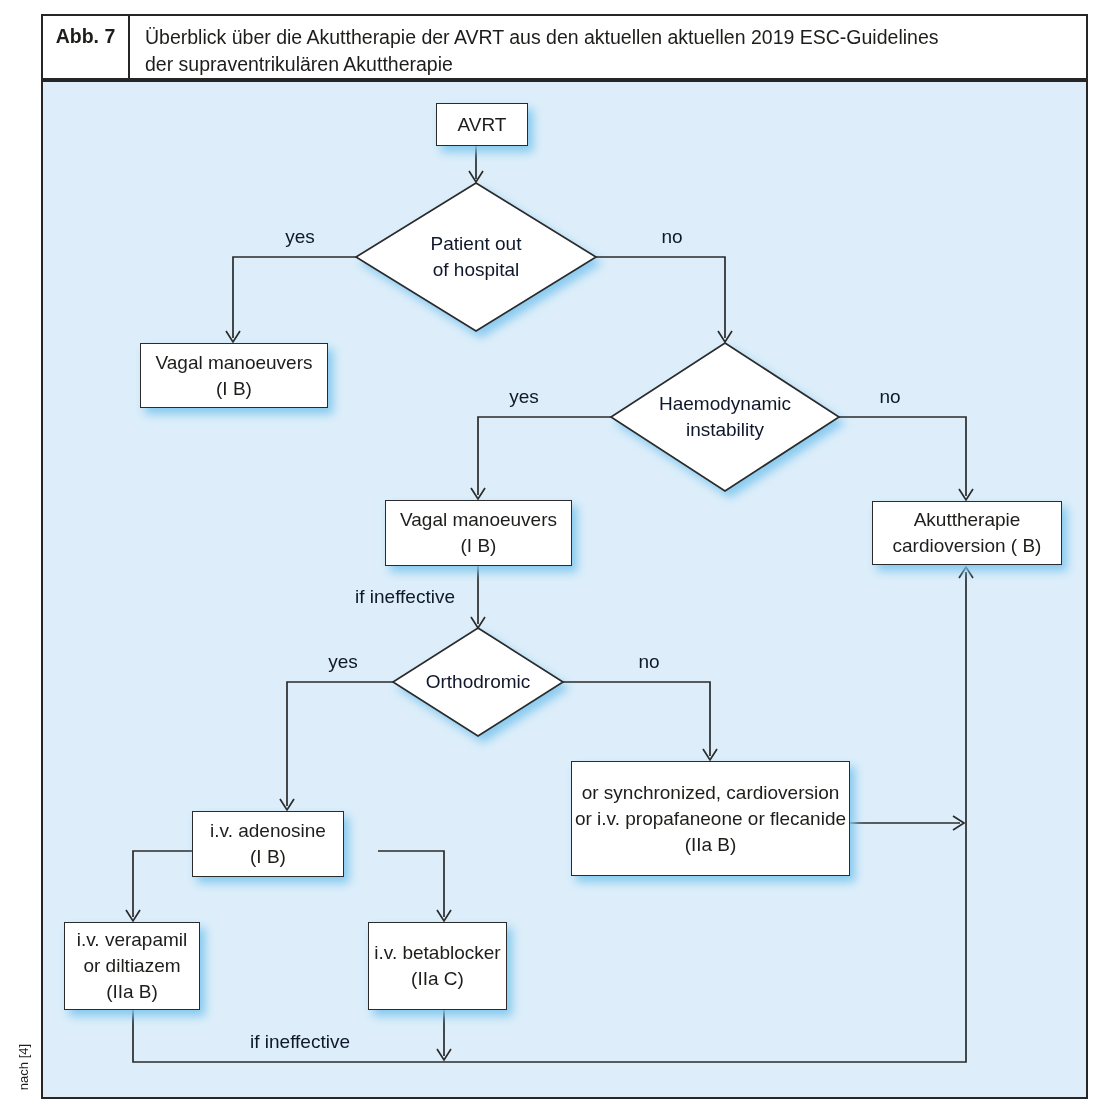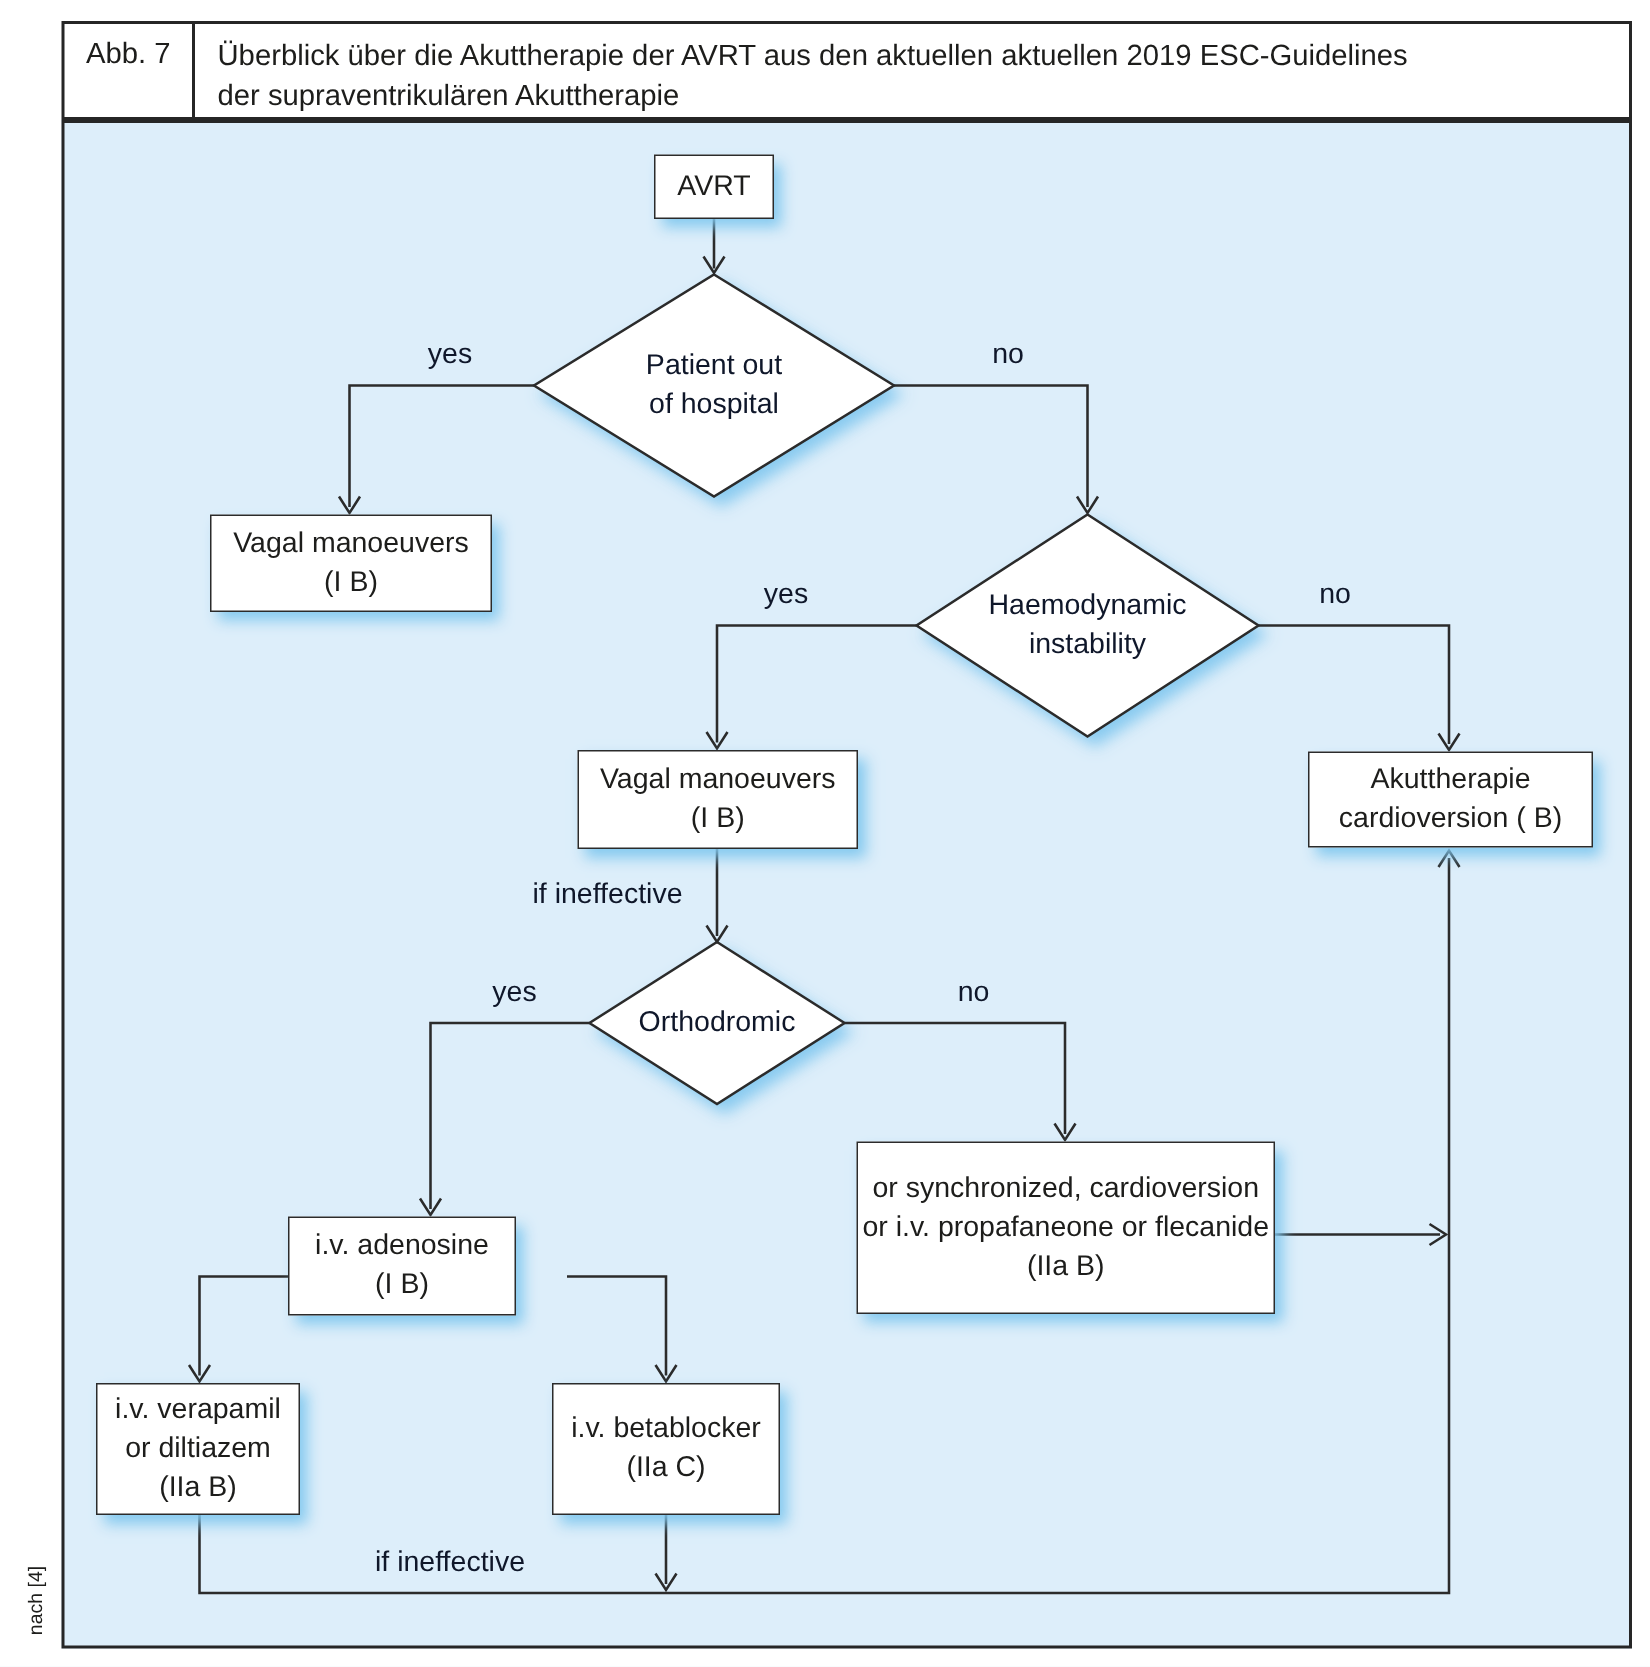--- a/index.html
+++ b/index.html
@@ -8,21 +8,21 @@
     font-family:"Liberation Sans", sans-serif;
     color:#1d1d1b; background:#ffffff; overflow:hidden;
   }
   
   #fig-header {
     position:absolute; left:41px; top:14px; width:1047px; height:66px;
     border:2px solid #262626; box-sizing:border-box; display:flex; background:#fff;
   }
   #fig-label-cell {
     width:87px; flex:0 0 87px; border-right:2px solid #262626; box-sizing:border-box;
-    font-weight:normal; font-size:19.5px; padding-top:9px; text-align:center;
+    font-weight:bold; font-size:19.5px; padding-top:9px; text-align:center;
   }
   #fig-caption-cell { flex:1; padding:8px 0 0 15px; font-size:19.5px; line-height:27px; }
   #fig-caption-cell span { display:block; white-space:nowrap; }
   
   #flow-panel {
     position:absolute; left:41px; top:80px; width:1047px; height:1019px;
     border:2px solid #262626; box-sizing:border-box;
     background:#ddeefa;
   }
   #connector-layer { position:absolute; left:0; top:0; width:1100px; height:1111px; pointer-events:none; }
@@ -116,21 +116,21 @@
     <g class="edge">
       <path d="M 444,1010 V 1056"></path>
       <path d="M 437,1049 L 444,1060 L 451,1049"></path>
     </g>
     <g class="edge">
       <path d="M 850,823 H 960"></path>
       <path d="M 953,816 L 964,823 L 953,830"></path>
     </g>
   </svg>
 
-  <div class="node" style="left:436px; top:103px; width:80px; height:43px;">
+  <div class="node" style="left:436px; top:103px; width:92px; height:43px;">
     <span>AVRT</span>
   </div>
 
   <div class="node" style="left:140px; top:343px; width:188px; height:65px;">
     <span>Vagal manoeuvers</span>
     <span>(I B)</span>
   </div>
 
   <div class="node" style="left:385px; top:500px; width:187px; height:66px;">
     <span>Vagal manoeuvers</span>
@@ -152,21 +152,21 @@
     <span>or i.v. propafaneone or flecanide</span>
     <span>(IIa B)</span>
   </div>
 
   <div class="node" style="left:64px; top:922px; width:136px; height:88px;">
     <span>i.v. verapamil</span>
     <span>or diltiazem</span>
     <span>(IIa B)</span>
   </div>
 
-  <div class="node" style="left:368px; top:922px; width:152px; height:88px;">
+  <div class="node" style="left:368px; top:922px; width:139px; height:88px;">
     <span>i.v. betablocker</span>
     <span>(IIa C)</span>
   </div>
 
   <div class="diamond-label" style="left:476px; top:257px;">
     <span>Patient out</span>
     <span>of hospital</span>
   </div>
   <div class="diamond-label" style="left:725px; top:417px;">
     <span>Haemodynamic</span>

